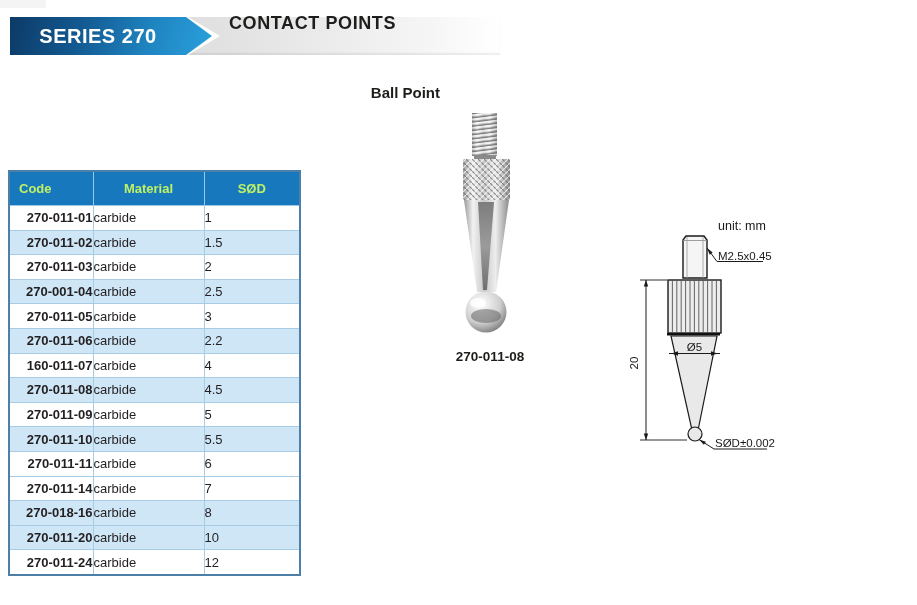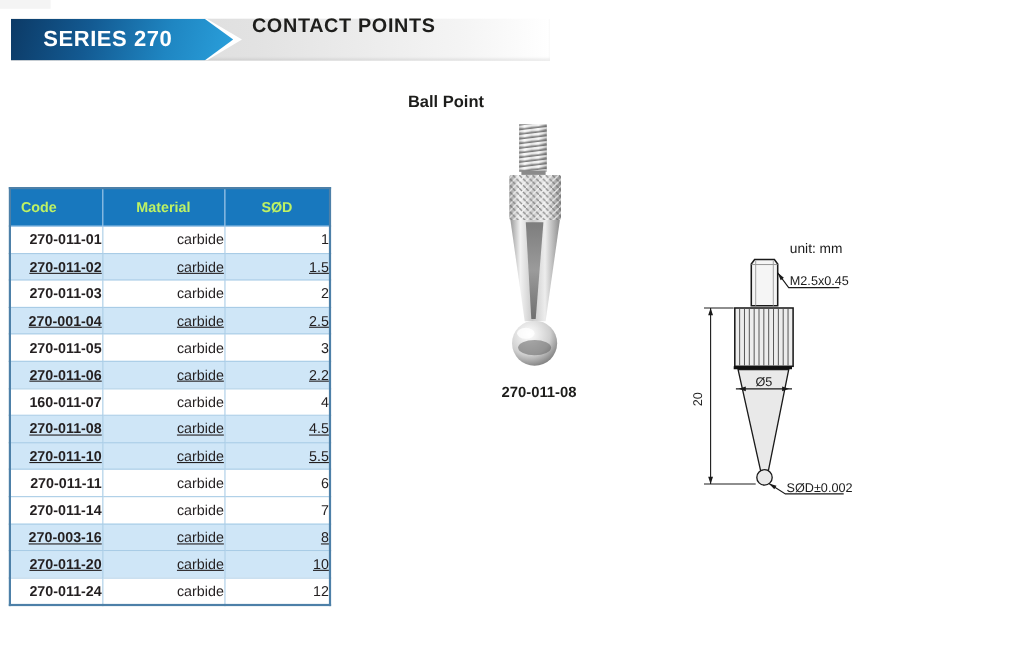--- a/index.html
+++ b/index.html
@@ -36,24 +36,24 @@
     position:absolute;left:8px;top:170px;width:291px;
     border-collapse:collapse;table-layout:fixed;
     font-size:13px;color:#231f20;border:2px solid #4d80a8;
   }
   table.spec th{
     background:#1878be;color:#bef264;font-weight:bold;height:23px;
     border:1px solid #9dc6e8;text-align:center;padding:5px;
   }
   table.spec th.left{text-align:left;padding-left:9px;}
   table.spec td{
-    height:23.6px;border:1px solid #a9cce6;text-align:right;padding:0;background:#ffffff;
+    height:23.6px;border:1px solid #a9cce6;text-align:left;padding:0;background:#ffffff;
   }
   table.spec td.code{text-align:right;padding-left:9px;font-weight:bold;}
-  table.spec tr.alt td{background:#cfe6f7;text-decoration:underline;}
+  table.spec tr.alt td{background:#cfe6f7;}
   .photo-caption{
     position:absolute;left:430px;top:349px;width:120px;text-align:center;
     font-weight:bold;font-size:13.5px;color:#1d1d1b;
   }
   .photo-svg{position:absolute;left:430px;top:105px;}
   .drawing-svg{position:absolute;left:630px;top:210px;}
   .drawing-svg text{fill:#1a1a1a;font-family:"Liberation Sans",sans-serif;}
 </style>
 </head>
 <body>
@@ -116,37 +116,42 @@
       <tr>
     <td class="code">160-011-07</td>
     <td>carbide</td>
     <td>4</td>
   </tr>
       <tr class="alt">
     <td class="code">270-011-08</td>
     <td>carbide</td>
     <td>4.5</td>
   </tr>
+      <tr>
+    <td class="code">270-011-09</td>
+    <td>carbide</td>
+    <td>5</td>
+  </tr>
       <tr class="alt">
     <td class="code">270-011-10</td>
     <td>carbide</td>
     <td>5.5</td>
   </tr>
       <tr>
     <td class="code">270-011-11</td>
     <td>carbide</td>
     <td>6</td>
   </tr>
       <tr>
     <td class="code">270-011-14</td>
     <td>carbide</td>
     <td>7</td>
   </tr>
       <tr class="alt">
-    <td class="code">270-003-16</td>
+    <td class="code">270-018-16</td>
     <td>carbide</td>
     <td>8</td>
   </tr>
       <tr class="alt">
     <td class="code">270-011-20</td>
     <td>carbide</td>
     <td>10</td>
   </tr>
       <tr>
     <td class="code">270-011-24</td>

